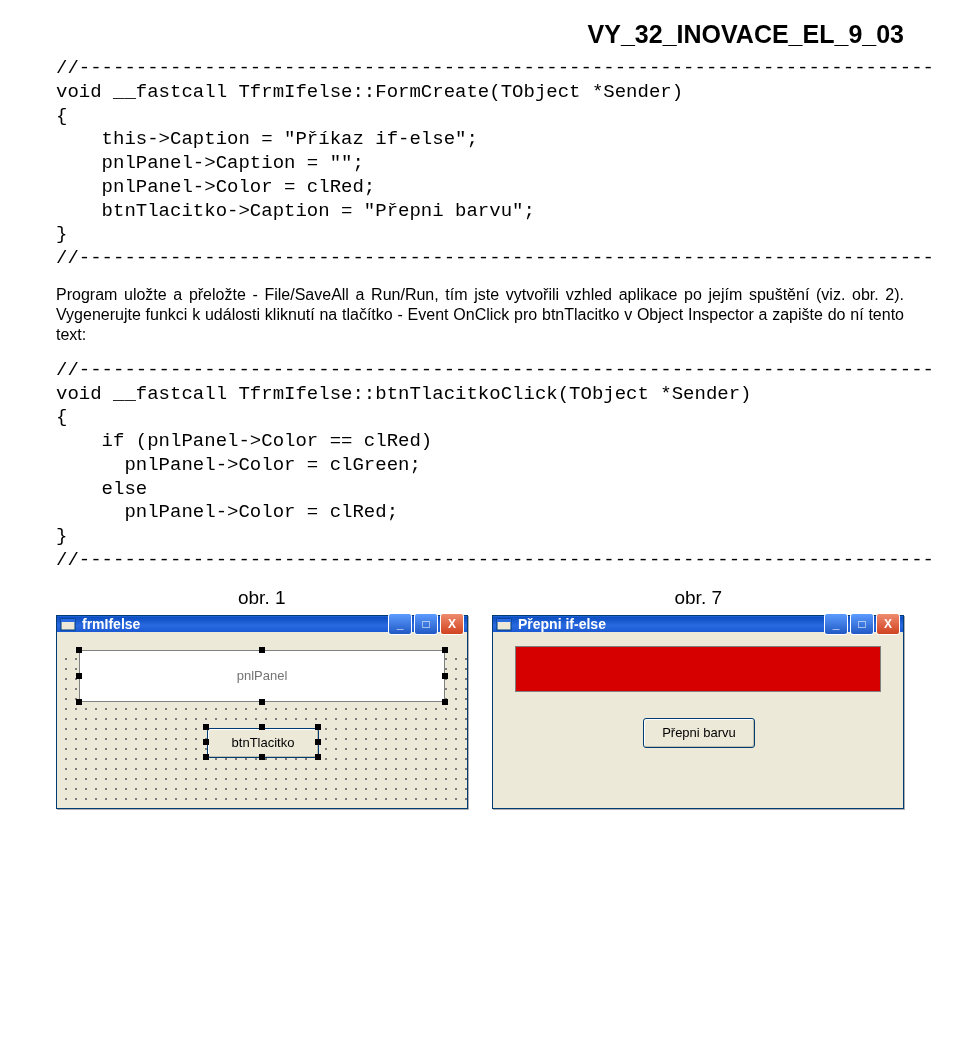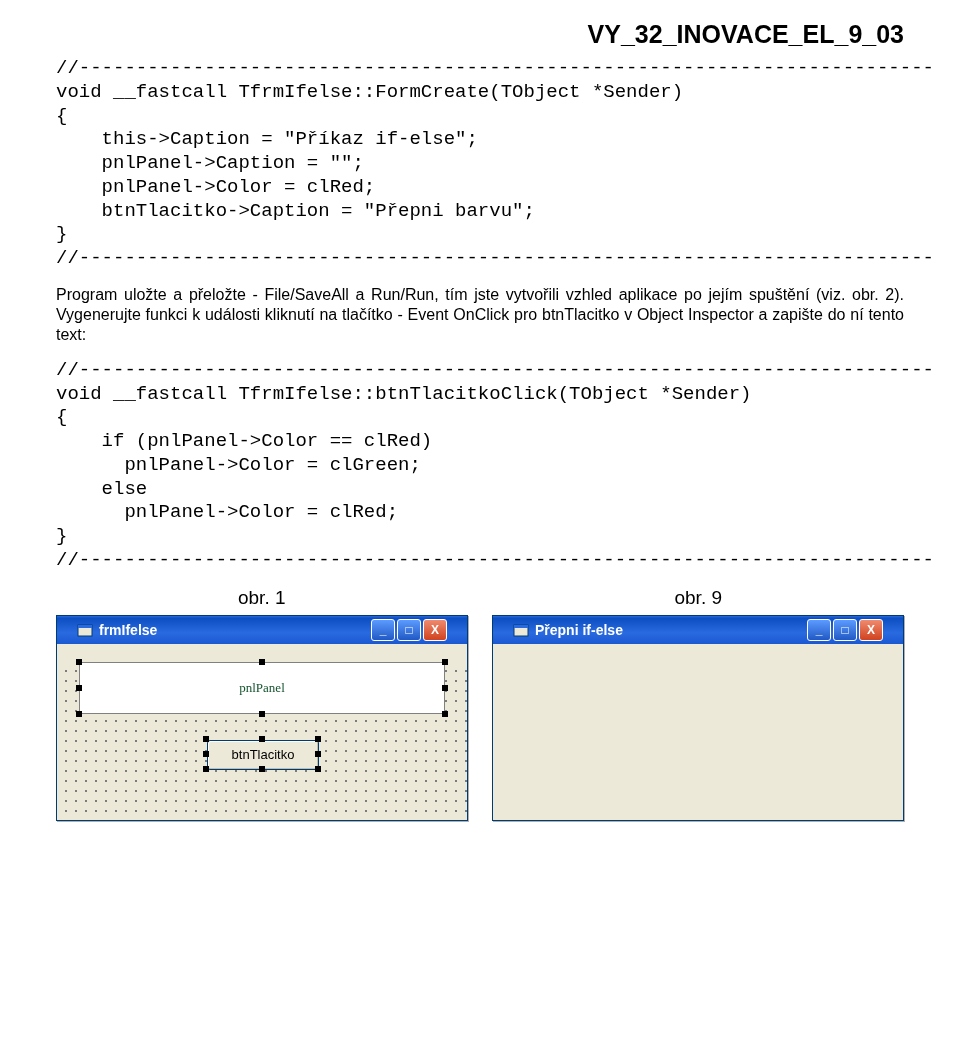--- a/index.html
+++ b/index.html
@@ -46,28 +46,28 @@
     display:flex;
     gap:24px;
   }
   .win{
     flex:1;
     border:1px solid #003c74;
     background:#ece9d8;
     box-shadow:1px 1px 0 #b0b0b0;
   }
   .titlebar{
-    height:28px;
+    height:16px;
     background:linear-gradient(to bottom,#2a6ae0 0%,#0c4fc2 8%,#2a6ae0 60%,#1958d1 100%);
     display:flex;
     align-items:center;
     color:#fff;
     font-weight:bold;
     font-size:14px;
-    padding:0 20px;
+    padding:0 3px;
   }
   .ticon{
     width:16px;
     height:16px;
     margin-right:6px;
     display:flex;
     align-items:center;
     justify-content:center;
   }
   .ttext{
@@ -118,23 +118,23 @@
     justify-content:center;
   }
   .panel-red{
     position:relative;
     margin:14px 22px 8px 22px;
     height:44px;
     background:#d60000;
     border:1px solid #808080;
   }
   .panel-label{
-    font-family:Liberation Serif, serif;
+    font-family:Liberation Sans, sans-serif;
     font-size:13px;
-    color:#14532d;
+    color:#737373;
   }
   .grips{
     position:absolute;
     left:-4px;top:-4px;right:-4px;bottom:-4px;
     pointer-events:none;
   }
   .grip{
     position:absolute;
     width:6px;height:6px;
     background:#000;
@@ -193,21 +193,21 @@
     if (pnlPanel-&gt;Color == clRed)
       pnlPanel-&gt;Color = clGreen;
     else
       pnlPanel-&gt;Color = clRed;
 }
 //---------------------------------------------------------------------------</pre>
 
 
   <div class="fig-labels">
     <div>obr. 1</div>
-    <div>obr. 9</div>
+    <div>obr. 7</div>
   </div>
 
   <div class="figs">
 
     <div class="win">
       <div class="titlebar">
         <span class="ticon">
           <svg width="16" height="16" viewBox="0 0 16 16">
             <rect x="1" y="3" width="14" height="11" fill="#ece9d8" stroke="#003c74"></rect>
             <rect x="1" y="3" width="14" height="3" fill="#2a6ae0"></rect>
@@ -273,15 +273,23 @@
               <span>_</span>
             </div>
           <div class="wbtn wb-blue">
               <span>□</span>
             </div>
           <div class="wbtn wb-red">
               <span>X</span>
             </div>
         </div>
       </div>
+      <div class="client client2">
+        <div class="panel-red"></div>
+        <div class="btnbox">
+          <div class="uibtn">
+            <span>Přepni barvu</span>
+          </div>
+        </div>
+      </div>
     </div>
   </div>
 </div>
 
 </body></html>

